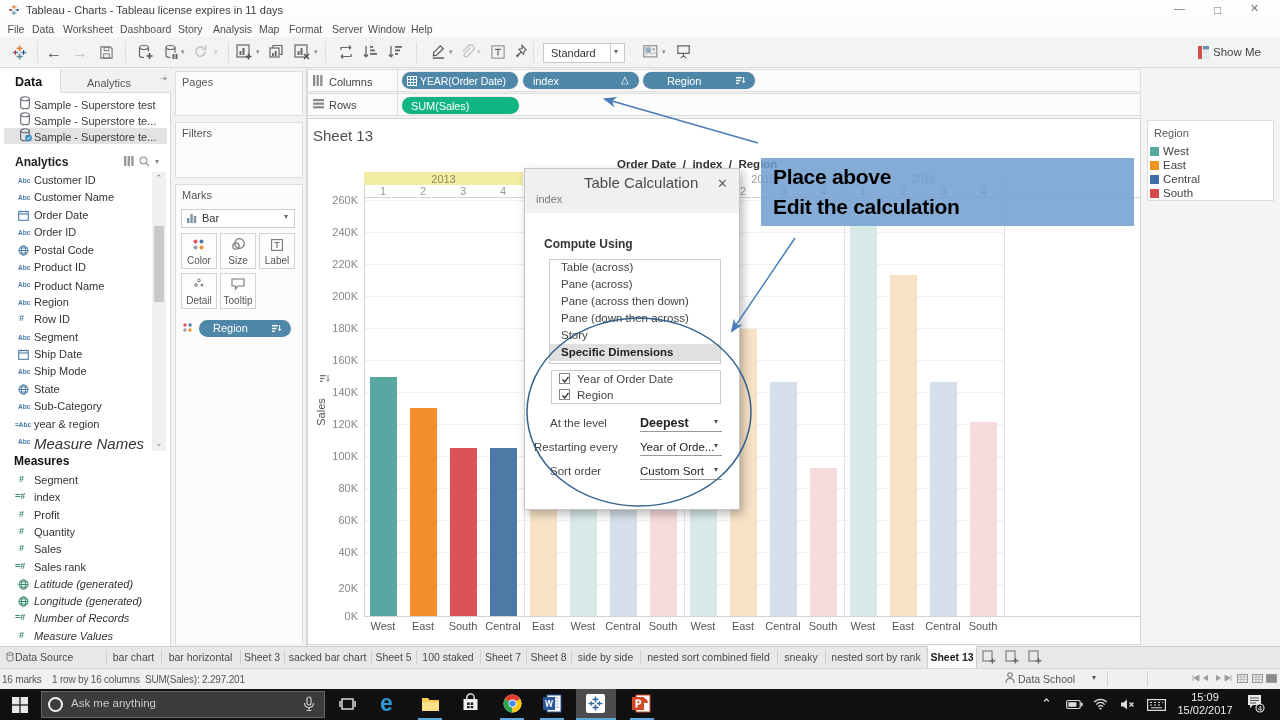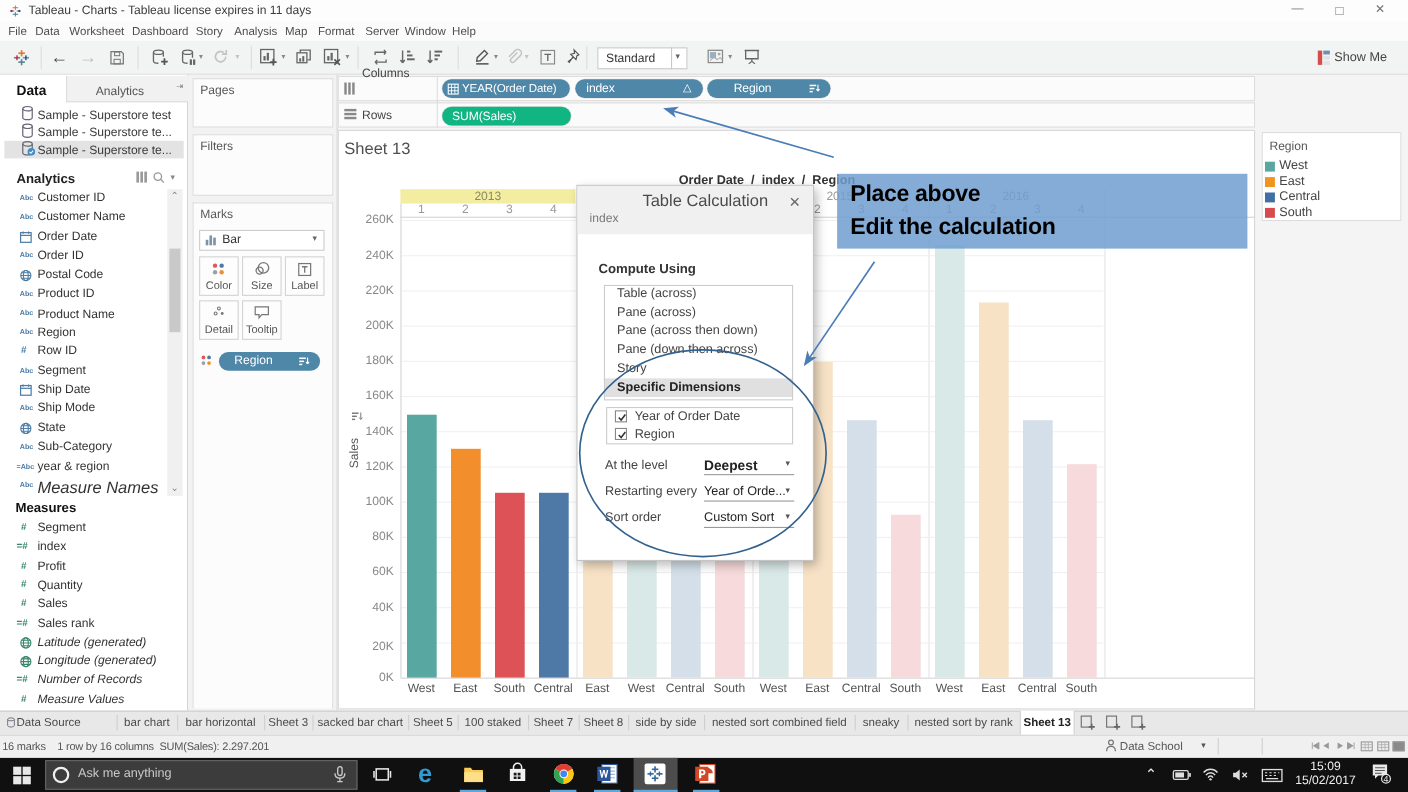--- a/index.html
+++ b/index.html
@@ -337,21 +337,21 @@
     <path d="M7.6 1 v5 M7.6 6.8 l-1.4 -1.8 M7.6 6.8 l1.4 -1.8" stroke="#fff" stroke-width="1" fill="none"></path>
   </svg>
 <div class="a" style="left:307px;top:69px;width:834px;height:23px;background:#fbfbfb;border:1px solid #ddd;"></div>
 <div class="a" style="left:307px;top:93px;width:834px;height:23px;background:#fbfbfb;border:1px solid #ddd;"></div>
 <div class="a" style="left:307px;top:69px;width:91px;height:47px;border-right:1px solid #ddd;"></div>
 <svg class="a" style="left:313px;top:75px" width="10" height="11" viewBox="0 0 10 11">
     <rect x="0" y="0" width="2.2" height="11" fill="#888"></rect>
     <rect x="3.6" y="0" width="2.2" height="11" fill="#888"></rect>
     <rect x="7.2" y="0" width="2.2" height="11" fill="#888"></rect>
   </svg>
-<div class="tx" style="left:329px;top:61px;font-size:11px;color:#444;">Columns</div>
+<div class="tx" style="left:329px;top:76px;font-size:11px;color:#444;">Columns</div>
 <svg class="a" style="left:313px;top:99px" width="11" height="10" viewBox="0 0 11 10">
     <rect x="0" y="0" width="11" height="2.2" fill="#888"></rect>
     <rect x="0" y="3.6" width="11" height="2.2" fill="#888"></rect>
     <rect x="0" y="7.2" width="11" height="2.2" fill="#888"></rect>
   </svg>
 <div class="tx" style="left:329px;top:99px;font-size:11px;color:#444;">Rows</div>
 <div class="a" style="left:402px;top:72px;width:116px;height:17px;background:#4e87a8;border-radius:8.5px;box-shadow:0 0 0 0.5px rgba(0,0,0,0.12);"></div>
 <div class="tx" style="left:420px;top:74.5px;font-size:10.5px;color:#fff;letter-spacing:-0.1px;">YEAR(Order Date)</div>
 <svg class="a" style="left:407px;top:76px" width="10" height="10" viewBox="0 0 10 10">
     <rect x="0.5" y="0.5" width="9" height="9" fill="none" stroke="#fff" stroke-width="1"></rect>
@@ -502,21 +502,21 @@
 <div class="tx" style="left:577px;top:372.5px;font-size:11.5px;color:#444;">Year of Order Date</div>
 <div class="a" style="left:559px;top:389px;width:11px;height:11px;background:#fff;border:1px solid #888;"></div>
 <svg class="a" style="left:560.5px;top:390.5px" width="9" height="9" viewBox="0 0 9 9">
     <path d="M1.5 4.5 l2.2 2.3 L7.5 1.8" fill="none" stroke="#333" stroke-width="1.4"></path>
   </svg>
 <div class="tx" style="left:577px;top:388.5px;font-size:11.5px;color:#444;">Region</div>
 <div class="tx" style="left:550px;top:417px;font-size:11.5px;color:#444;">At the level</div>
 <div class="tx" style="left:640px;top:416px;font-size:12.5px;color:#222;font-weight:bold;">Deepest</div>
 <div class="tx" style="left:714px;top:417px;font-size:8px;color:#555;">▾</div>
 <div class="a" style="left:640px;top:431px;width:82px;height:1px;background:#999;"></div>
-<div class="tx" style="left:550px;top:441px;font-size:11.5px;color:#444;">Restarting every</div>
+<div class="tx" style="left:534px;top:441px;font-size:11.5px;color:#444;">Restarting every</div>
 <div class="tx" style="left:640px;top:441px;font-size:11.5px;color:#222;font-weight:normal;">Year of Orde...</div>
 <div class="tx" style="left:714px;top:441px;font-size:8px;color:#555;">▾</div>
 <div class="a" style="left:640px;top:455px;width:82px;height:1px;background:#999;"></div>
 <div class="tx" style="left:550px;top:465px;font-size:11.5px;color:#444;">Sort order</div>
 <div class="tx" style="left:640px;top:465px;font-size:11.5px;color:#222;font-weight:normal;">Custom Sort</div>
 <div class="tx" style="left:714px;top:465px;font-size:8px;color:#555;">▾</div>
 <div class="a" style="left:640px;top:479px;width:82px;height:1px;background:#999;"></div>
 <div class="a" style="left:761px;top:158px;width:373px;height:68px;background:rgba(110,158,208,0.85);"></div>
 <div class="tx" style="left:773px;top:165px;font-size:21px;color:#000;font-weight:600;letter-spacing:-0.3px;">Place above</div>
 <div class="tx" style="left:773px;top:195px;font-size:21px;color:#000;font-weight:600;letter-spacing:-0.3px;">Edit the calculation</div>

